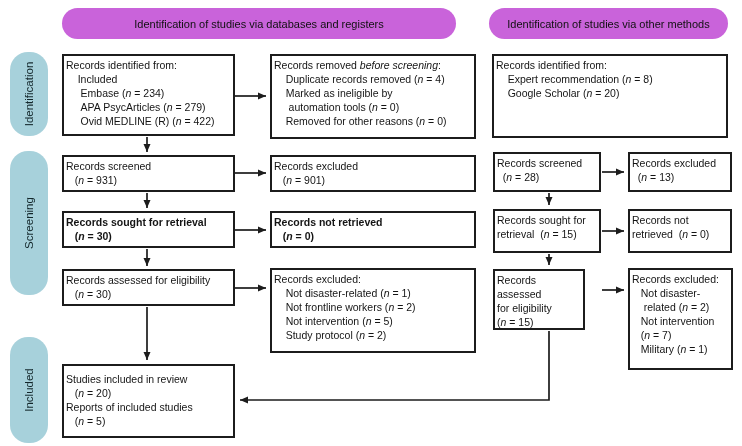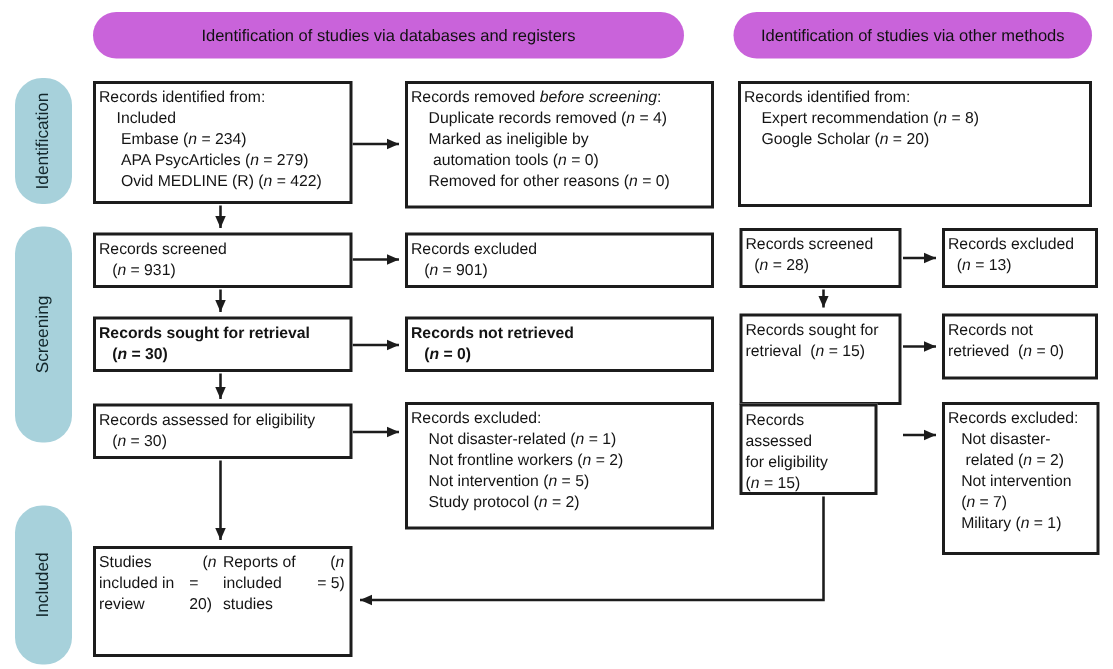--- a/index.html
+++ b/index.html
@@ -56,21 +56,21 @@
   .box {
     position: absolute;
     background: #ffffff;
     border: 2px solid var(--box-border);
     box-sizing: border-box;
     font-size: 10.5px;
     line-height: 1.33;
     padding: 3px 2px;
   }
   .box .ln { white-space: pre-wrap; }
-  .box.center { display: flex; flex-direction: row; justify-content: center; }
+  .box.center { display: flex; flex-direction: column; justify-content: center; }
 </style>
 </head>
 <body>
 
 <div class="canvas">
 
   <svg class="arrows" viewBox="0 0 742 446">
     <defs>
       <marker id="ah" markerUnits="userSpaceOnUse" markerWidth="9" markerHeight="9" refX="8" refY="4" orient="auto">
         <path class="arrow-head" d="M0,0.5 L8,4 L0,7.5 z"></path>
@@ -148,21 +148,21 @@
     </div>
 
   <div class="box" style="left:62px; top:211px; width:173px; height:37px;font-weight:bold;">
       <div class="ln">Records sought for retrieval</div>
       <div class="ln">   (<i>n</i> = 30)</div>
     </div>
   <div class="box" style="left:270px; top:211px; width:206px; height:37px;font-weight:bold;">
       <div class="ln">Records not retrieved</div>
       <div class="ln">   (<i>n</i> = 0)</div>
     </div>
-  <div class="box" style="left:493px; top:209px; width:108px; height:61px;">
+  <div class="box" style="left:493px; top:209px; width:108px; height:44px;">
       <div class="ln">Records sought for</div>
       <div class="ln">retrieval  (<i>n</i> = 15)</div>
     </div>
   <div class="box" style="left:628px; top:209px; width:104px; height:44px;">
       <div class="ln">Records not</div>
       <div class="ln">retrieved  (<i>n</i> = 0)</div>
     </div>
 
   <div class="box" style="left:62px; top:269px; width:173px; height:37px;">
       <div class="ln">Records assessed for eligibility</div>

